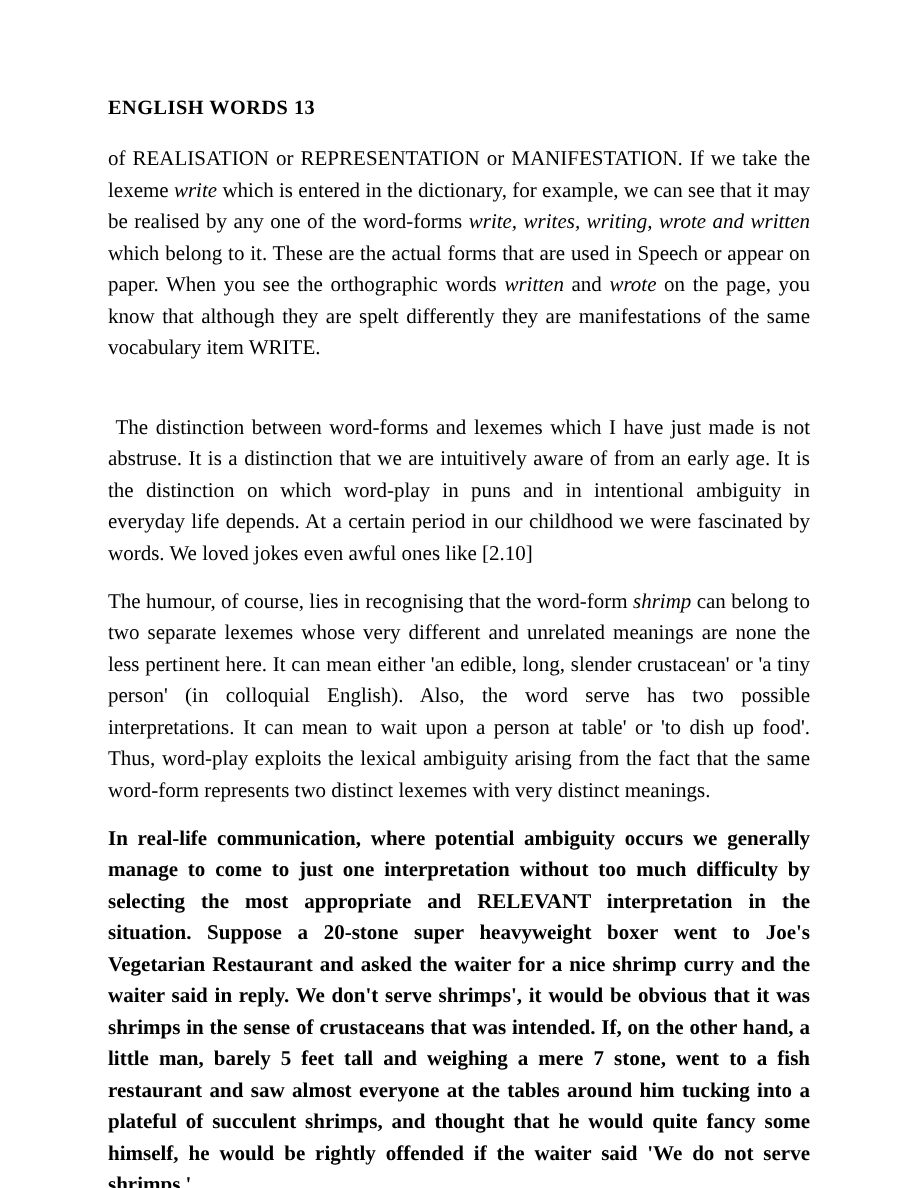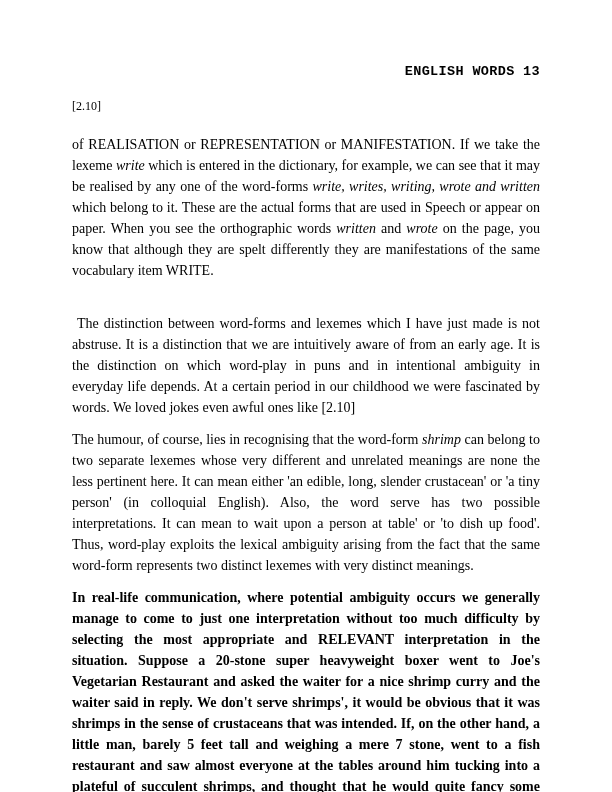--- a/index.html
+++ b/index.html
@@ -19,27 +19,25 @@
     height: 792px;
     background: #ffffff;
     overflow: hidden;
     box-sizing: border-box;
   }
   .page-header {
     position: absolute;
     left: 72px;
     top: 64px;
     width: 468px;
-    text-align: right;
     font-weight: bold;
     font-size: 13.5px;
     letter-spacing: 0.35px;
     line-height: 16px;
     white-space: nowrap;
-    font-family: Liberation Mono, monospace;
   }
   .content {
     position: absolute;
     left: 72px;
     top: 96px;
     width: 468px;
   }
   .section-marker {
     font-size: 12px;
     line-height: 21px;
@@ -60,21 +58,20 @@
 </style>
 </head>
 <body>
 
 <div class="page">
 
   <div class="page-header">ENGLISH WORDS 13</div>
 
   <div class="content">
 
-    <div class="section-marker">[2.10]</div>
 
     <p class="para"><span>of REALISATION or REPRESENTATION or MANIFESTATION. If we take the lexeme </span><span class="it">write</span><span> which is entered in the dictionary, for example, we can see that it may be realised by any one of the word-forms </span><span class="it">write, writes, writing, wrote and written</span><span> which belong to it. These are the actual forms that are used in Speech or appear on paper. When you see the orthographic words </span><span class="it">written</span><span> and </span><span class="it">wrote</span><span> on the page, you know that although they are spelt differently they are manifestations of the same vocabulary item WRITE.</span></p>
 
     <p class="para indent"> The distinction between word-forms and lexemes which I have just made is not abstruse. It is a distinction that we are intuitively aware of from an early age. It is the distinction on which word-play in puns and in intentional ambiguity in everyday life depends. At a certain period in our childhood we were fascinated by words. We loved jokes even awful ones like [2.10]</p>
 
     <p class="para"><span>The humour, of course, lies in recognising that the word-form </span><span class="it">shrimp</span><span> can belong to two separate lexemes whose very different and unrelated meanings are none the less pertinent here. It can mean either 'an edible, long, slender crustacean' or 'a tiny person' (in colloquial English). Also, the word serve has two possible interpretations. It can mean to wait upon a person at table' or 'to dish up food'. Thus, word-play exploits the lexical ambiguity arising from the fact that the same word-form represents two distinct lexemes with very distinct meanings.</span></p>
 
     <p class="para last">In real-life communication, where potential ambiguity occurs we generally manage to come to just one interpretation without too much difficulty by selecting the most appropriate and RELEVANT interpretation in the situation. Suppose a 20-stone super heavyweight boxer went to Joe's Vegetarian Restaurant and asked the waiter for a nice shrimp curry and the waiter said in reply. We don't serve shrimps', it would be obvious that it was shrimps in the sense of crustaceans that was intended. If, on the other hand, a little man, barely 5 feet tall and weighing a mere 7 stone, went to a fish restaurant and saw almost everyone at the tables around him tucking into a plateful of succulent shrimps, and thought that he would quite fancy some himself, he would be rightly offended if the waiter said 'We do not serve shrimps.'</p>
 
   </div>

